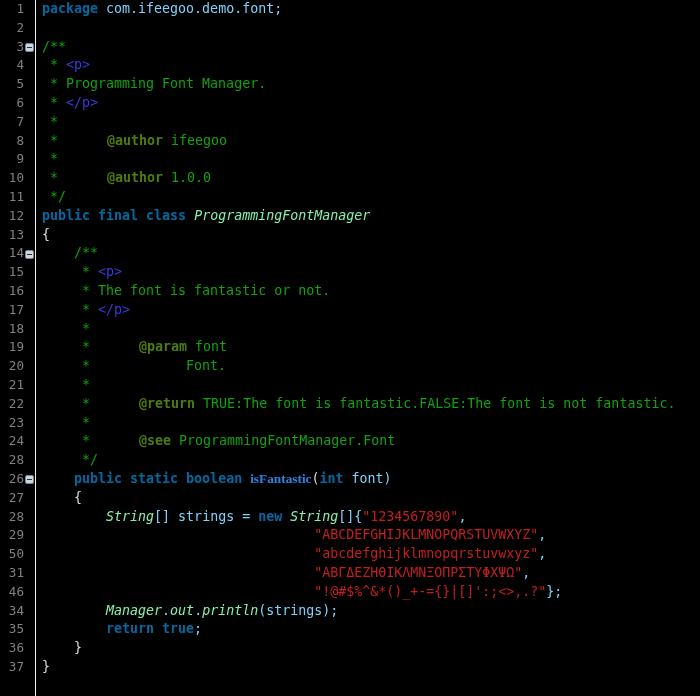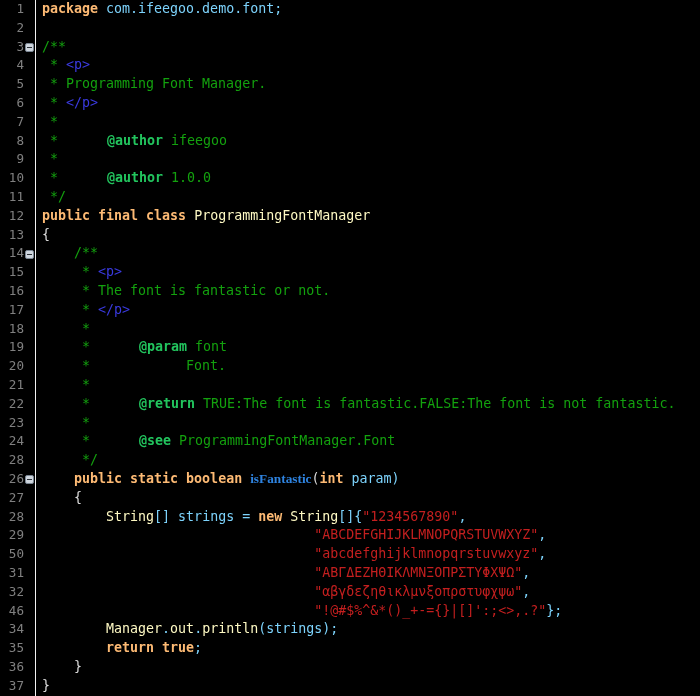--- a/index.html
+++ b/index.html
@@ -72,27 +72,27 @@
     height: 1px;
     background: #2b3138;
   }
   .code {
     position: absolute;
     left: 42px;
     top: 0;
     white-space: pre;
     color: #dcdcdc;
   }
-  .tok-kw      { color: #fdba74; font-weight: bold; }
-  .tok-type    { color: #fef9c3; }
+  .tok-kw      { color: #0369a1; font-weight: bold; }
+  .tok-type    { color: #86efac; font-style: italic; }
   .tok-method  { color: #2e83e0; font-weight: bold; font-family: Liberation Serif, serif; }
   .tok-plain   { color: #7dd3fc; }
   .tok-cmt     { color: #13a10e; }
   .tok-tag     { color: #3a3ae0; }
-  .tok-doctag  { color: #22c55e; font-weight: bold; padding-left: 41px; }
+  .tok-doctag  { color: #4d7c0f; font-weight: bold; padding-left: 41px; }
   .tok-str     { color: #c41f1f; }
   .tok-punc    { color: #dcdcdc; }
 </style>
 </head>
 <body>
 
 <div id="editor">
   <div class="gutter"></div>
   <div class="lines" id="lines">
       <div class="row"><span class="lnum">1</span><span class="code"><span class="tok-kw">package</span><span class="tok-plain"> com.ifeegoo.demo.font;</span></span></div>
@@ -113,26 +113,25 @@
       <div class="row"><span class="lnum">16</span><span class="code"><span class="tok-cmt">     * The font is fantastic or not.</span></span></div>
       <div class="row"><span class="lnum">17</span><span class="code"><span class="tok-cmt">     * </span><span class="tok-tag">&lt;/p&gt;</span></span></div>
       <div class="row"><span class="lnum">18</span><span class="code"><span class="tok-cmt">     *</span></span></div>
       <div class="row"><span class="lnum">19</span><span class="code"><span class="tok-cmt">     * </span><span class="tok-doctag">@param</span><span class="tok-cmt"> font</span></span></div>
       <div class="row"><span class="lnum">20</span><span class="code"><span class="tok-cmt">     *            Font.</span></span></div>
       <div class="row"><span class="lnum">21</span><span class="code"><span class="tok-cmt">     *</span></span></div>
       <div class="row"><span class="lnum">22</span><span class="code"><span class="tok-cmt">     * </span><span class="tok-doctag">@return</span><span class="tok-cmt"> TRUE:The font is fantastic.FALSE:The font is not fantastic.</span></span></div>
       <div class="row"><span class="lnum">23</span><span class="code"><span class="tok-cmt">     *</span></span></div>
       <div class="row"><span class="lnum">24</span><span class="code"><span class="tok-cmt">     * </span><span class="tok-doctag">@see</span><span class="tok-cmt"> ProgrammingFontManager.Font</span></span></div>
       <div class="row"><span class="lnum">28</span><span class="code"><span class="tok-cmt">     */</span></span></div>
-      <div class="row"><span class="lnum">26</span><span class="fold"></span><span class="code"><span class="tok-plain">    </span><span class="tok-kw">public static boolean</span><span class="tok-plain"> </span><span class="tok-method">isFantastic</span><span class="tok-punc">(</span><span class="tok-kw">int</span><span class="tok-plain"> param)</span></span></div>
+      <div class="row"><span class="lnum">26</span><span class="fold"></span><span class="code"><span class="tok-plain">    </span><span class="tok-kw">public static boolean</span><span class="tok-plain"> </span><span class="tok-method">isFantastic</span><span class="tok-punc">(</span><span class="tok-kw">int</span><span class="tok-plain"> font)</span></span></div>
       <div class="row"><span class="lnum">27</span><span class="code"><span class="tok-punc">    {</span></span></div>
       <div class="row"><span class="lnum">28</span><span class="code"><span class="tok-plain">        </span><span class="tok-type">String</span><span class="tok-plain">[] strings = </span><span class="tok-kw">new</span><span class="tok-plain"> </span><span class="tok-type">String</span><span class="tok-plain">[]{</span><span class="tok-str">"1234567890"</span><span class="tok-plain">,</span></span></div>
       <div class="row"><span class="lnum">29</span><span class="code"><span class="tok-plain">                                  </span><span class="tok-str">"ABCDEFGHIJKLMNOPQRSTUVWXYZ"</span><span class="tok-plain">,</span></span></div>
       <div class="row"><span class="lnum">50</span><span class="code"><span class="tok-plain">                                  </span><span class="tok-str">"abcdefghijklmnopqrstuvwxyz"</span><span class="tok-plain">,</span></span></div>
       <div class="row"><span class="lnum">31</span><span class="code"><span class="tok-plain">                                  </span><span class="tok-str">"ΑΒΓΔΕΖΗΘΙΚΛΜΝΞΟΠΡΣΤΥΦΧΨΩ"</span><span class="tok-plain">,</span></span></div>
-      <div class="row"><span class="lnum">32</span><span class="code"><span class="tok-plain">                                  </span><span class="tok-str">"αβγδεζηθικλμνξοπρστυφχψω"</span><span class="tok-plain">,</span></span></div>
       <div class="row"><span class="lnum">46</span><span class="code"><span class="tok-plain">                                  </span><span class="tok-str">"!@#$%^&amp;*()_+-={}|[]':;&lt;&gt;,.?"</span><span class="tok-plain">};</span></span></div>
       <div class="row"><span class="lnum">34</span><span class="code"><span class="tok-plain">        </span><span class="tok-type">Manager</span><span class="tok-plain">.</span><span class="tok-type">out</span><span class="tok-plain">.</span><span class="tok-type">println</span><span class="tok-plain">(strings);</span></span></div>
       <div class="row"><span class="lnum">35</span><span class="code"><span class="tok-plain">        </span><span class="tok-kw">return true</span><span class="tok-plain">;</span></span></div>
       <div class="row"><span class="lnum">36</span><span class="code"><span class="tok-punc">    }</span></span></div>
       <div class="row"><span class="lnum">37</span><span class="code"><span class="tok-punc">}</span></span></div>
     </div>
 </div>
 
 </body></html>

